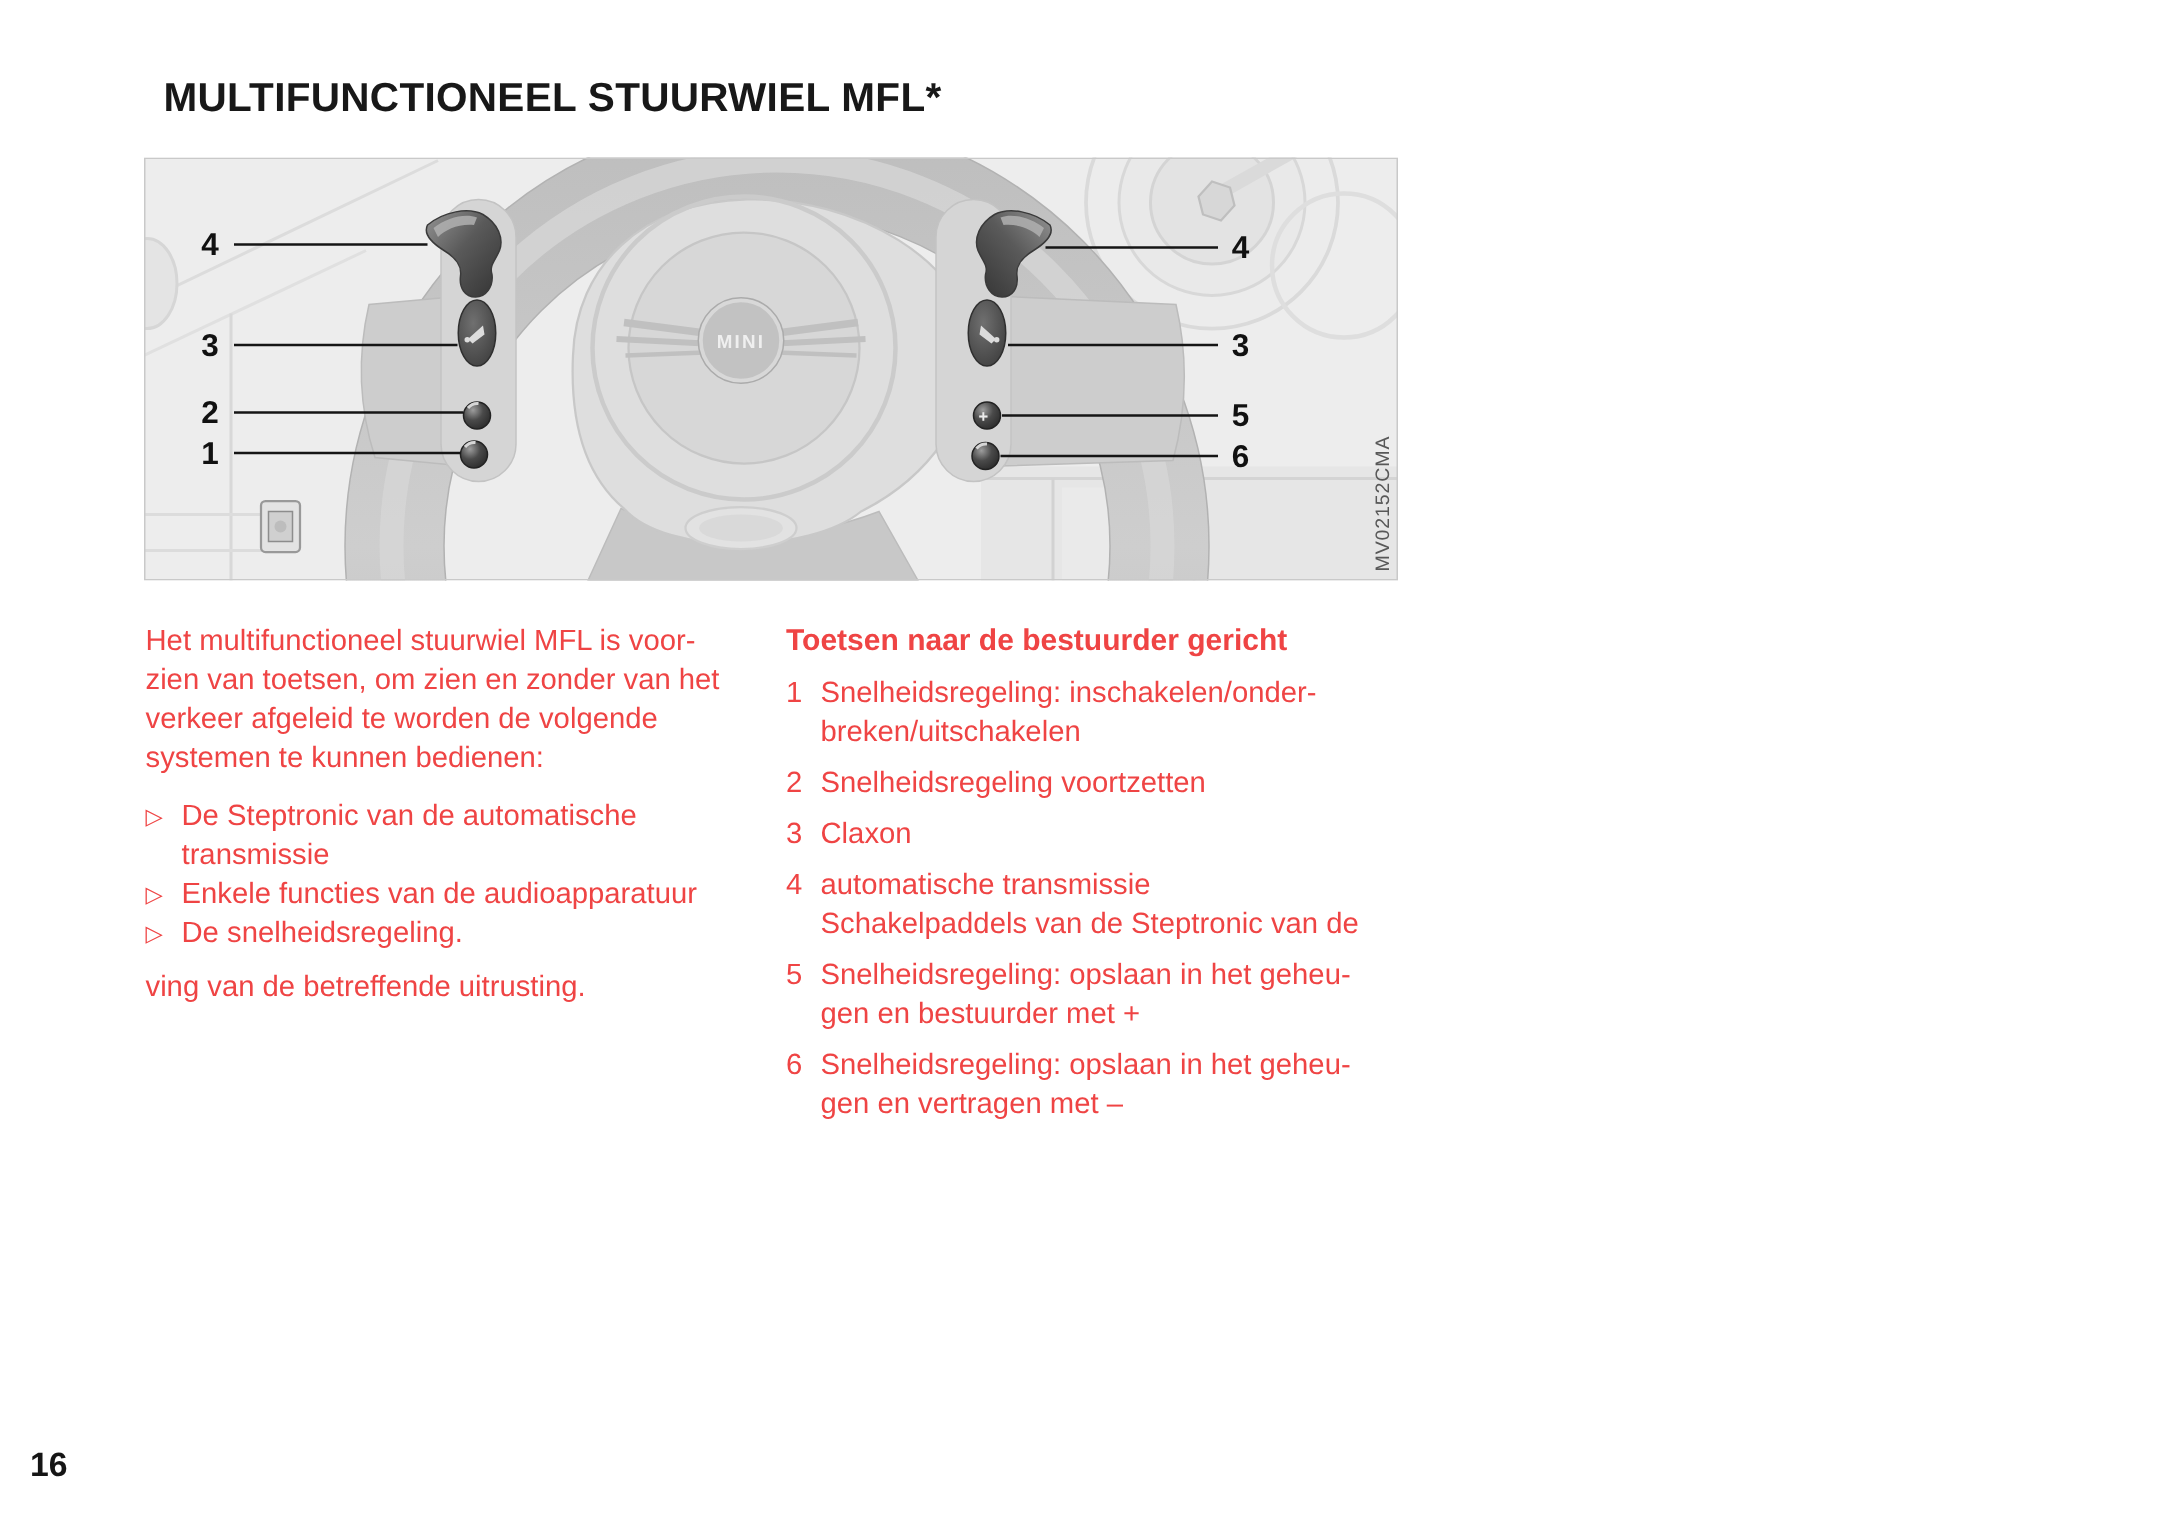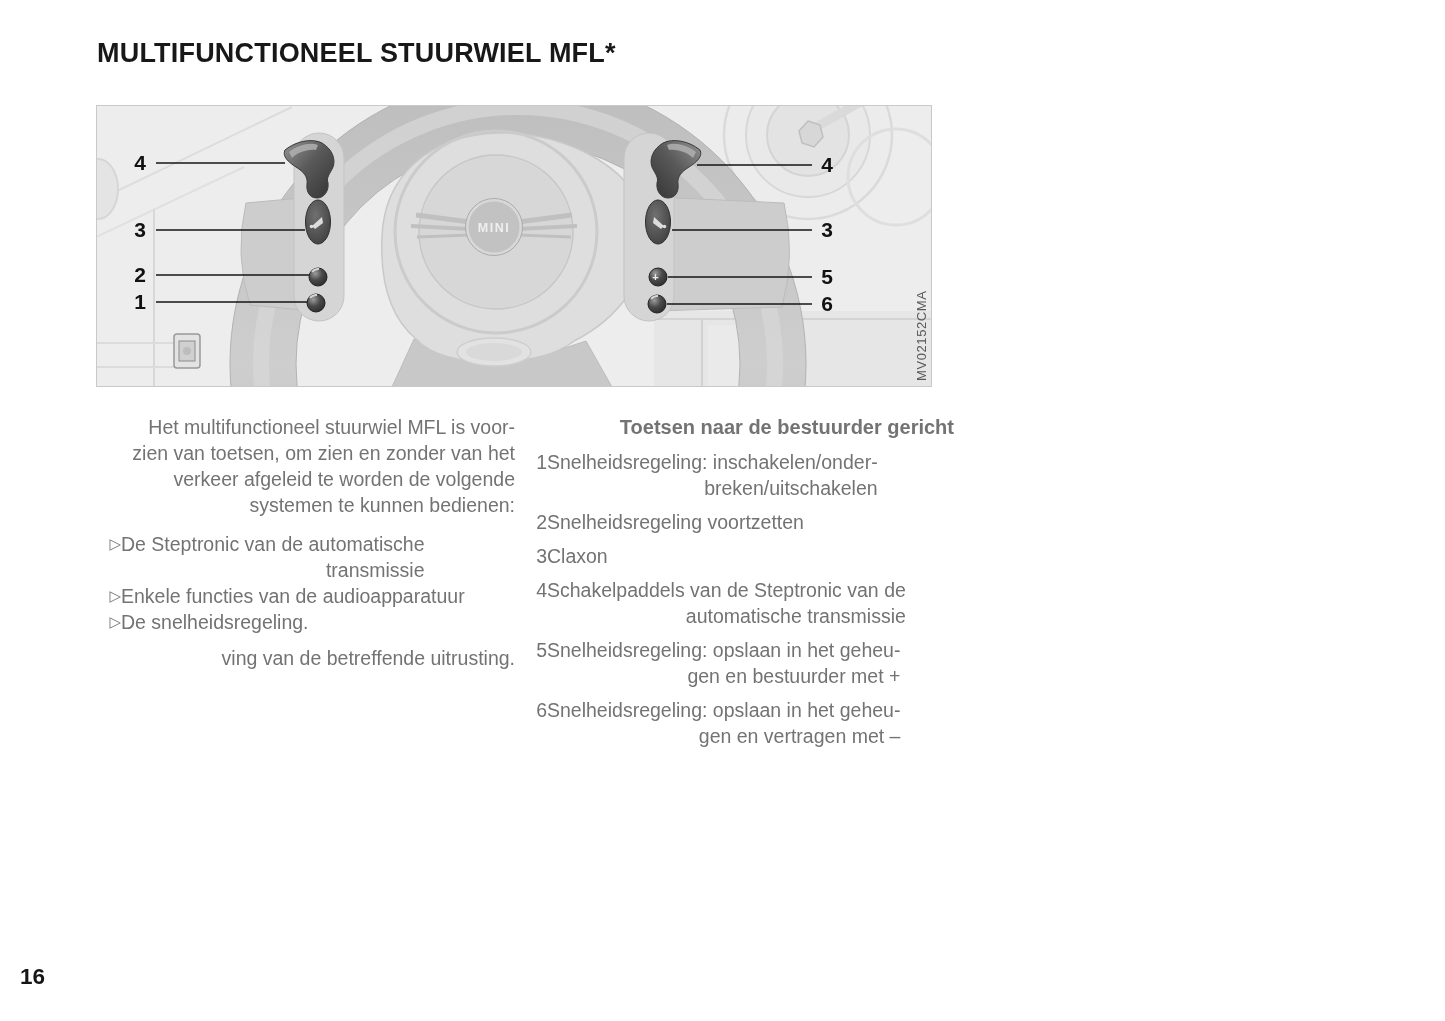--- a/index.html
+++ b/index.html
@@ -6,29 +6,29 @@
   body {
     width:1445px; height:1021px;
     font-family:"Liberation Sans", sans-serif;
     color:#1d1d1b;
     position:relative;
     overflow:hidden;
   }
   .page { position:absolute; inset:0; background:#ffffff; }
 
   .title {
-    position:absolute; left:97px; top:38px; margin:0;
+    position:absolute; left:97px; top:38px; margin:12px;
     font-size:27px; font-weight:700; letter-spacing:0.2px; color:#181818;
     white-space:nowrap;
   }
 
   .figure { position:absolute; left:96px; top:105px; width:836px; height:282px; margin:0; }
   .figure svg { display:block; font-family:"Liberation Sans", sans-serif; }
 
-  .col { position:absolute; top:414px; font-size:19.5px; line-height:26px; color:#737373;text-align:right; }
+  .col { position:absolute; top:414px; font-size:19.5px; line-height:26px; color:#ef4444; }
   .col-left  { left:97px;  width:418px; }
   .col-right { left:524px; width:430px; }
   .ln { white-space:nowrap; }
 
   .para1 { margin:0 0 13px 0; }
   .bullets { margin:0 0 10px 0; }
   .bullet-item { display:flex; }
   .bullet-item .marker {
     width:24px; flex:none;
     font-family:"DejaVu Sans", sans-serif;
@@ -265,22 +265,22 @@
     </div>
     <div class="legend-item">
       <span class="num">3</span>
       <div class="lines">
         <div class="ln">Claxon</div>
       </div>
     </div>
     <div class="legend-item">
       <span class="num">4</span>
       <div class="lines">
+        <div class="ln">automatische transmissie</div>
         <div class="ln">Schakelpaddels van de Steptronic van de</div>
-        <div class="ln">automatische transmissie</div>
       </div>
     </div>
     <div class="legend-item">
       <span class="num">5</span>
       <div class="lines">
         <div class="ln">Snelheidsregeling: opslaan in het geheu-</div>
         <div class="ln">gen en bestuurder met +</div>
       </div>
     </div>
     <div class="legend-item">

